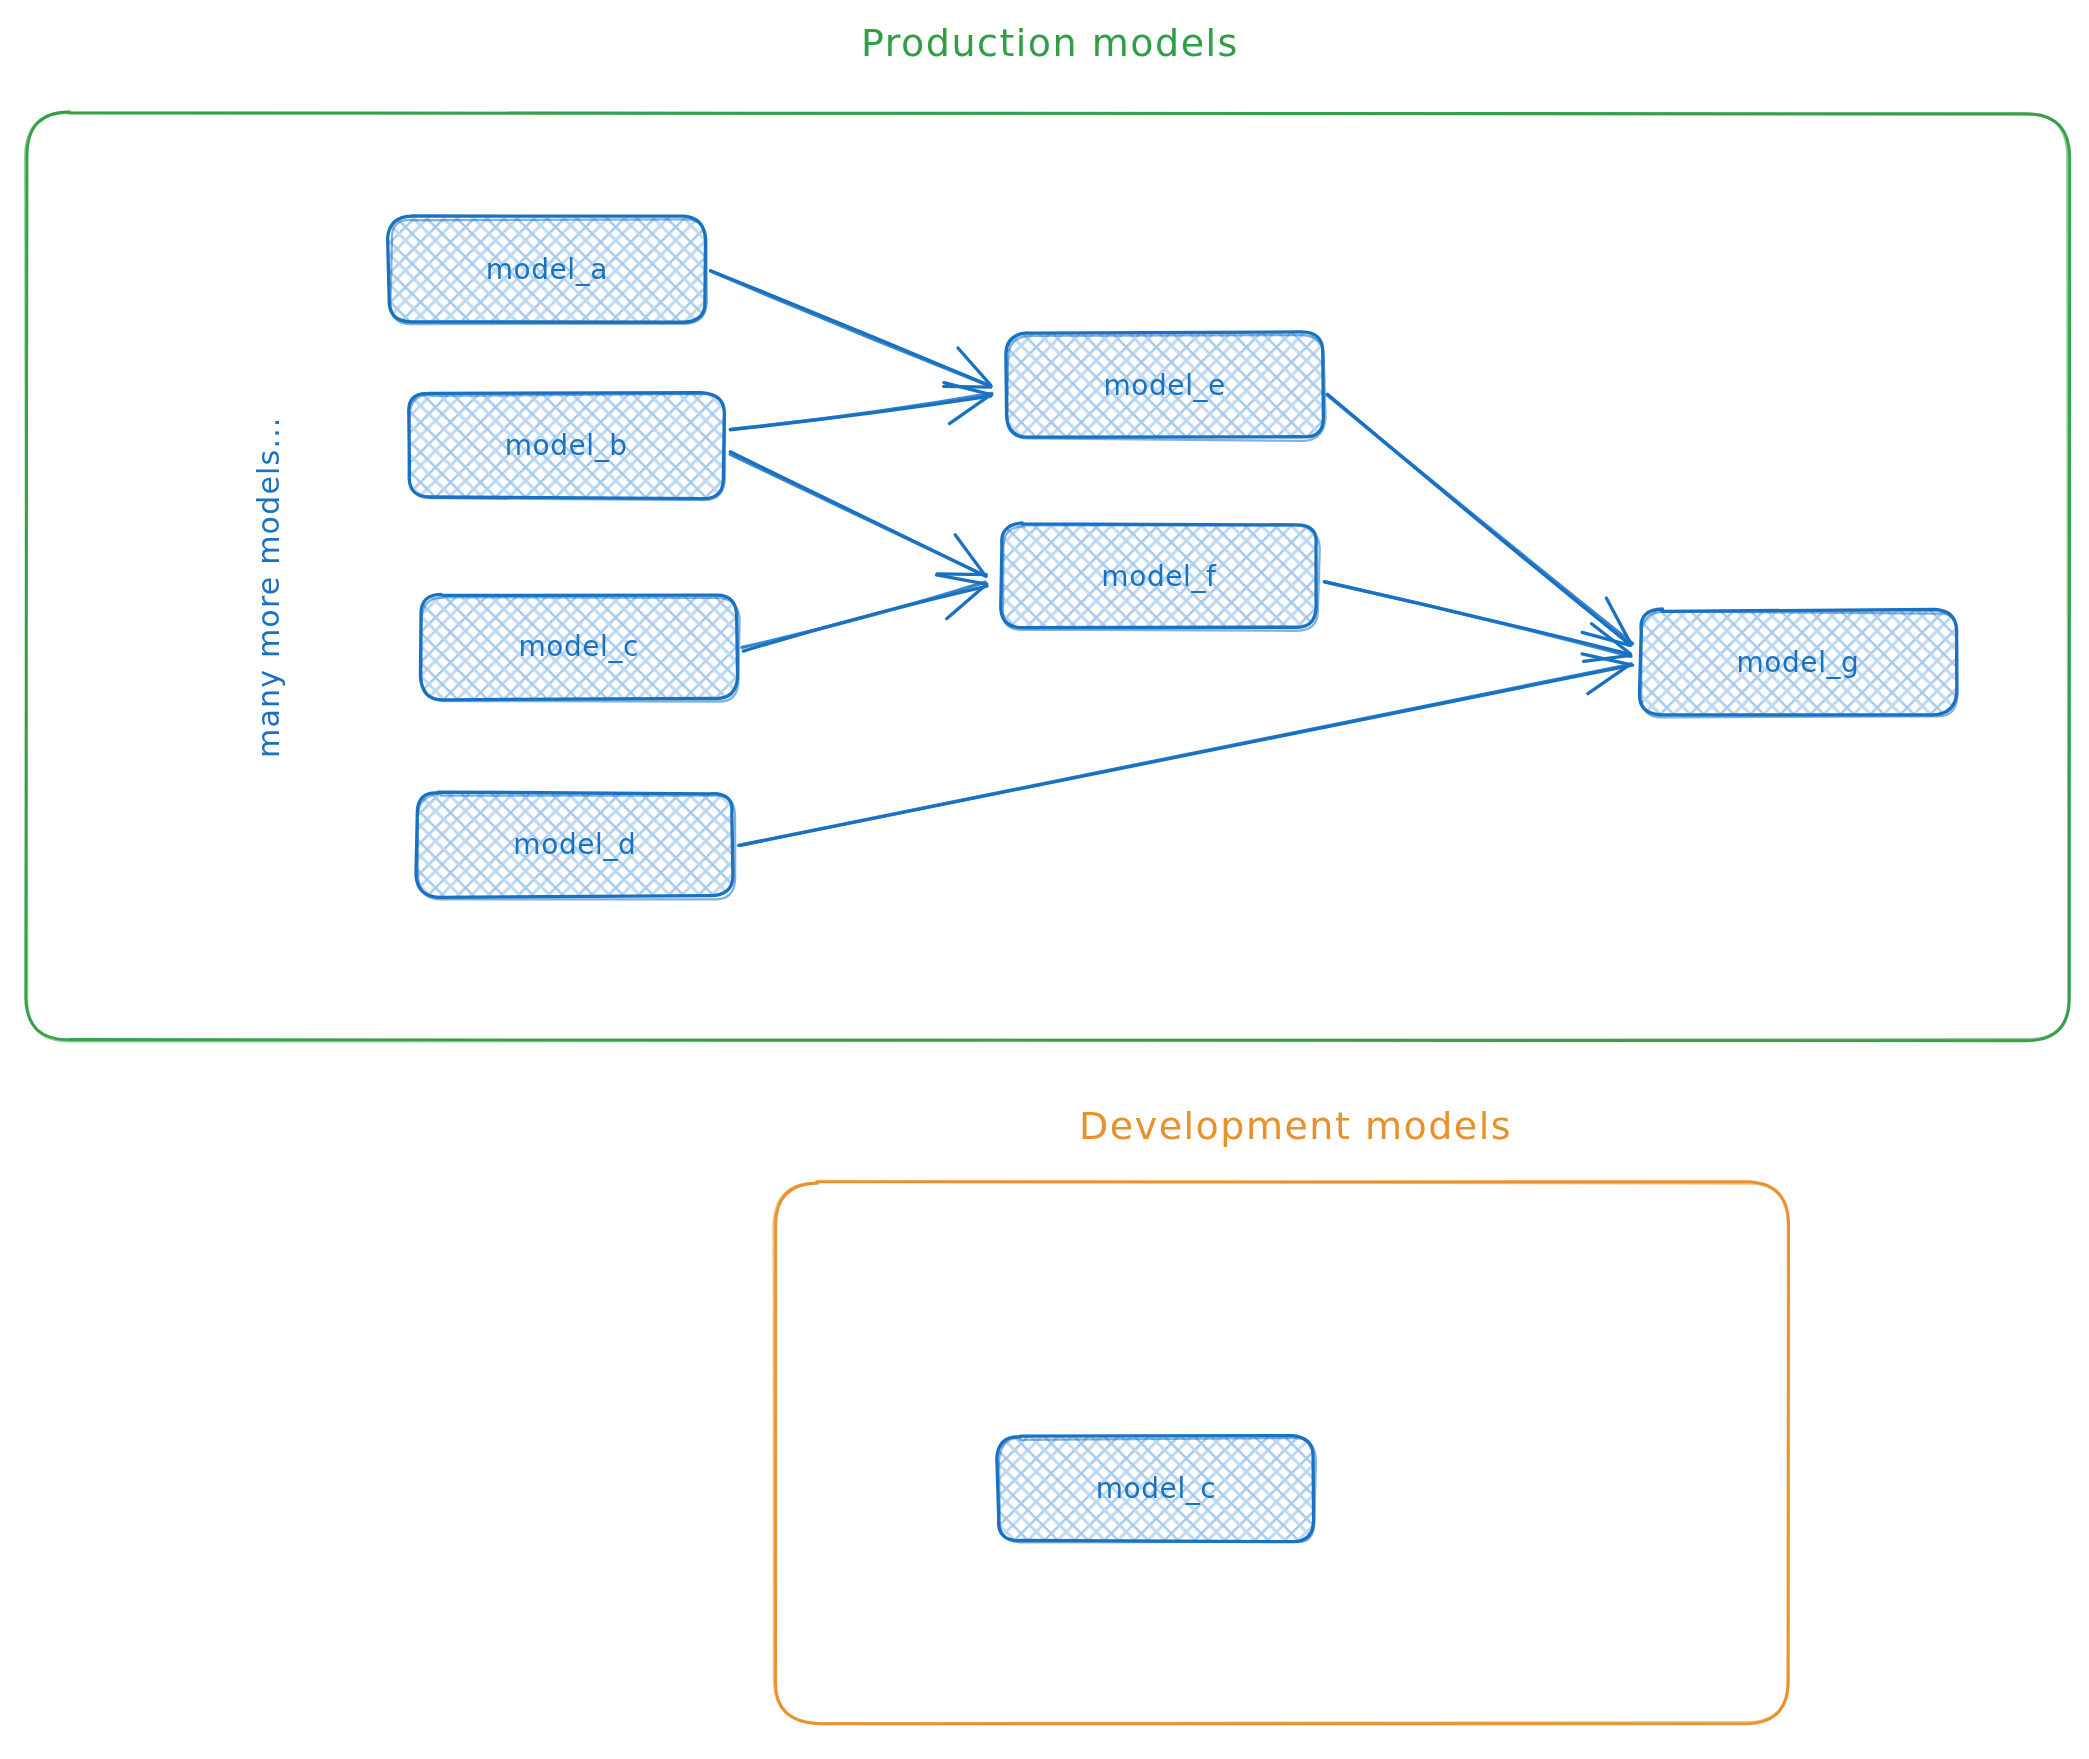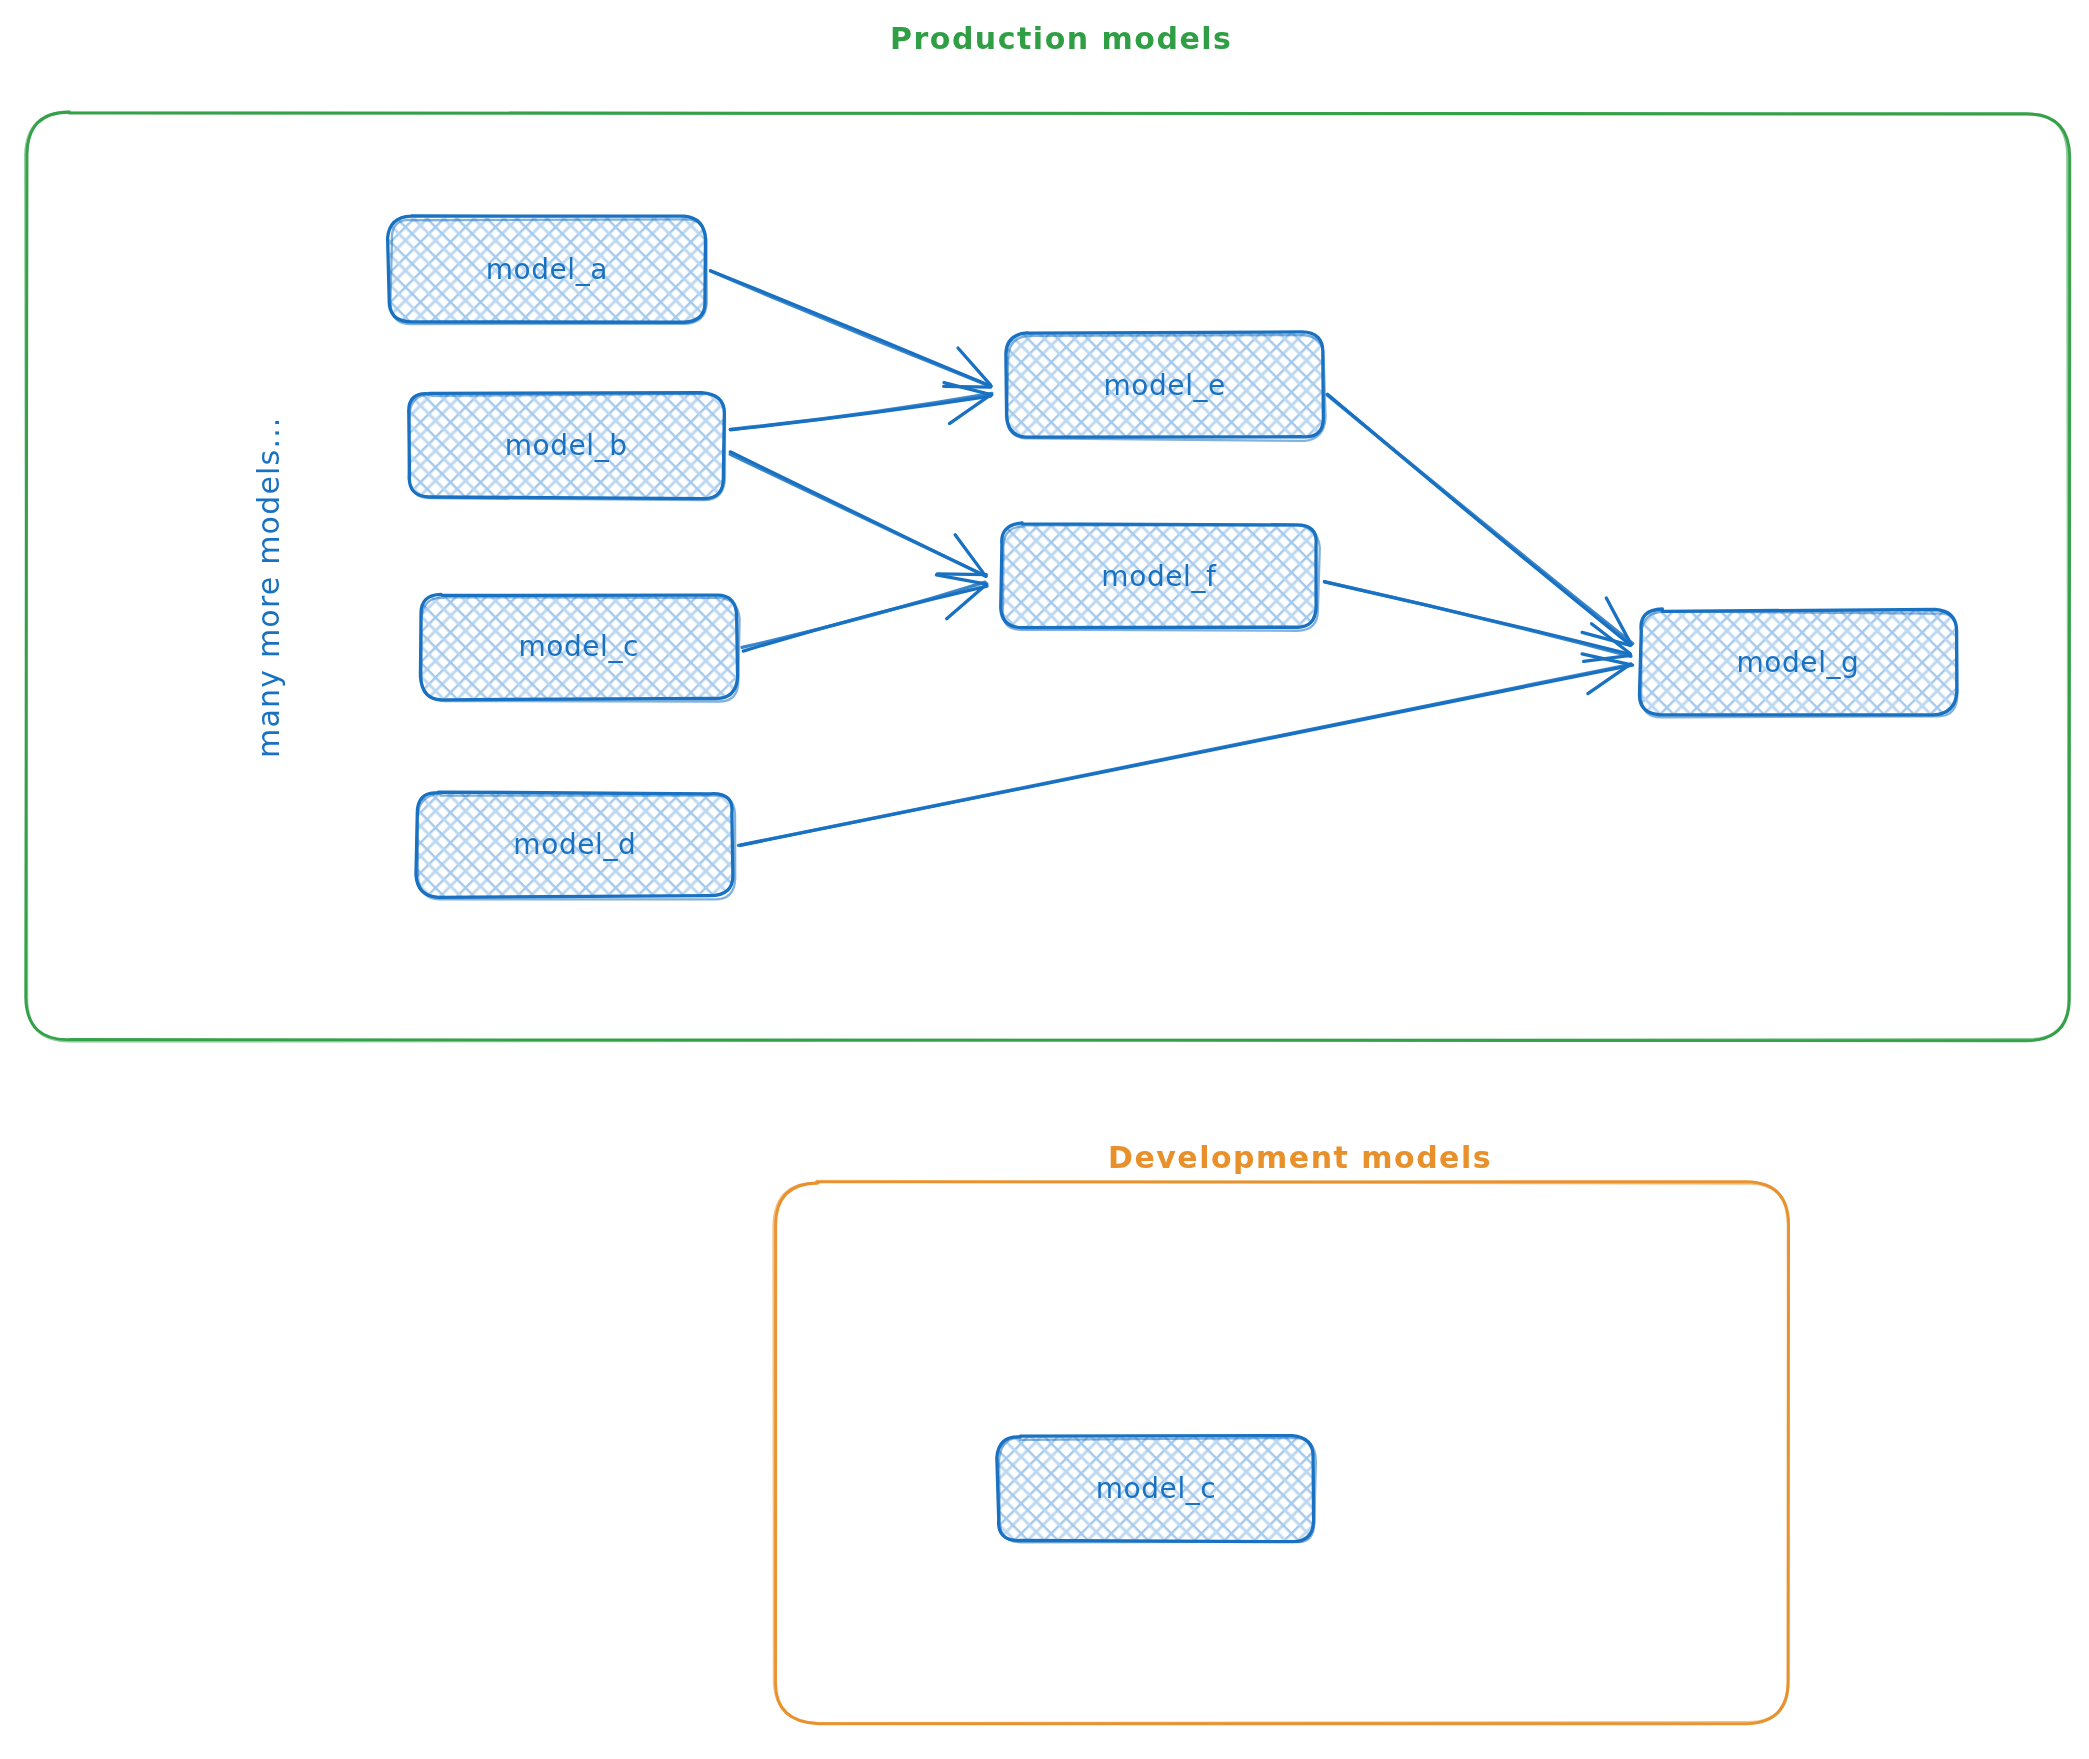--- a/index.html
+++ b/index.html
@@ -23,25 +23,24 @@
   svg.layer {
     position: absolute;
     left: 0; top: 0;
     width: 2089px;
     height: 1759px;
     overflow: visible;
   }
   .group-label {
     position: absolute;
     font-family: "DejaVu Sans", sans-serif;
-    font-size: 30px;
+    font-size: 38px;
     letter-spacing: 1.5px;
     white-space: nowrap;
-    font-weight: 700;
-    margin-left: 29px;
+    font-weight: 400;
   }
   .node-label {
     font-family: "DejaVu Sans", sans-serif;
     font-size: 29px;
     fill: #1971c2;
     letter-spacing: 0.6px;
   }
   .side-note {
     position: absolute;
     font-family: "DejaVu Sans", sans-serif;
@@ -176,18 +175,18 @@
         <g>
           <path d="M 1055.9351586610078 1487.9479228999467 L 1338.9427423216403 1488.7406369987875 Q 1360.5781155571342 1487.975447480008 1360.294369082898 1509.2754193861037 L 1360.4313630998136 1574.4414257582278 Q 1360.7879227288067 1596.457875785604 1339.4697414532304 1596.770147056505 L 1055.8069378815592 1596.4550109732895 Q 1033.9180236428977 1595.8819028940052 1034.7923527278006 1574.1019510630517 L 1033.670935086906 1509.6032408934086 Q 1033.3258097998798 1488.334853662923 1055.8709856271744 1487.9287811871618 Z" fill="url(#hatch)" stroke="none"></path>
           <path d="M 1056.9061298570596 1487.5085259962361 L 1338.9420888638124 1487.1742412319873 Q 1360.5948775005527 1489.1798113749828 1360.2371471952647 1509.143401888432 L 1360.7365461620502 1574.2085905566346 Q 1360.9044861095026 1596.4496237563435 1339.6912315809168 1596.955429441994 L 1056.9001390747726 1595.7016397744883 Q 1032.6538340314291 1596.7993685107213 1034.5785122094676 1573.7436679585371 L 1032.6168879126199 1510.0609574893024 Q 1033.9730849657208 1486.9607702877838 1056.8714772756211 1488.4204072065186 Z" fill="none" stroke="#1971c2" stroke-width="3.4" stroke-linecap="round" stroke-linejoin="round" opacity="1"></path>
           <path d="M 1056.8136342504993 1491.459016279364 L 1340.5806122885085 1489.5777336364147 Q 1362.589356984198 1489.342326249974 1363.1094416386447 1513.2517691287678 L 1361.5172660967335 1576.2578692650889 Q 1361.3466758725233 1599.5649158270564 1342.0252349611371 1597.1318907756825 L 1057.0015966731123 1597.6105162739289 Q 1036.1090652646496 1596.767844942445 1035.6110270746983 1576.749716204172 L 1034.8729533173143 1512.5287066475023 Q 1036.94063761523 1488.7346945251804 1056.912729798071 1489.4753381936346 Z" fill="none" stroke="#1971c2" stroke-width="2.4" stroke-linecap="round" stroke-linejoin="round" opacity="0.55"></path>
           <text x="1197.5" y="1552" text-anchor="middle" class="node-label">model_c</text>
         </g>
       </g>
   </svg>
 
   <div class="group-label" id="label-production" style="left: 861px; top: 21px; color: rgb(47, 158, 68);">Production models</div>
-  <div class="group-label" id="label-development" style="left: 1079px; top: 1140px; color: rgb(232, 144, 42);">Development models</div>
+  <div class="group-label" id="label-development" style="left: 1079px; top: 1104px; color: rgb(232, 144, 42);">Development models</div>
 
   <div class="side-note" id="note-many-more" style="left: 251px; top: 758px; color: rgb(25, 113, 194); transform: rotate(-90deg);">many more models...</div>
 
 </div>
 
 
 </body></html>

